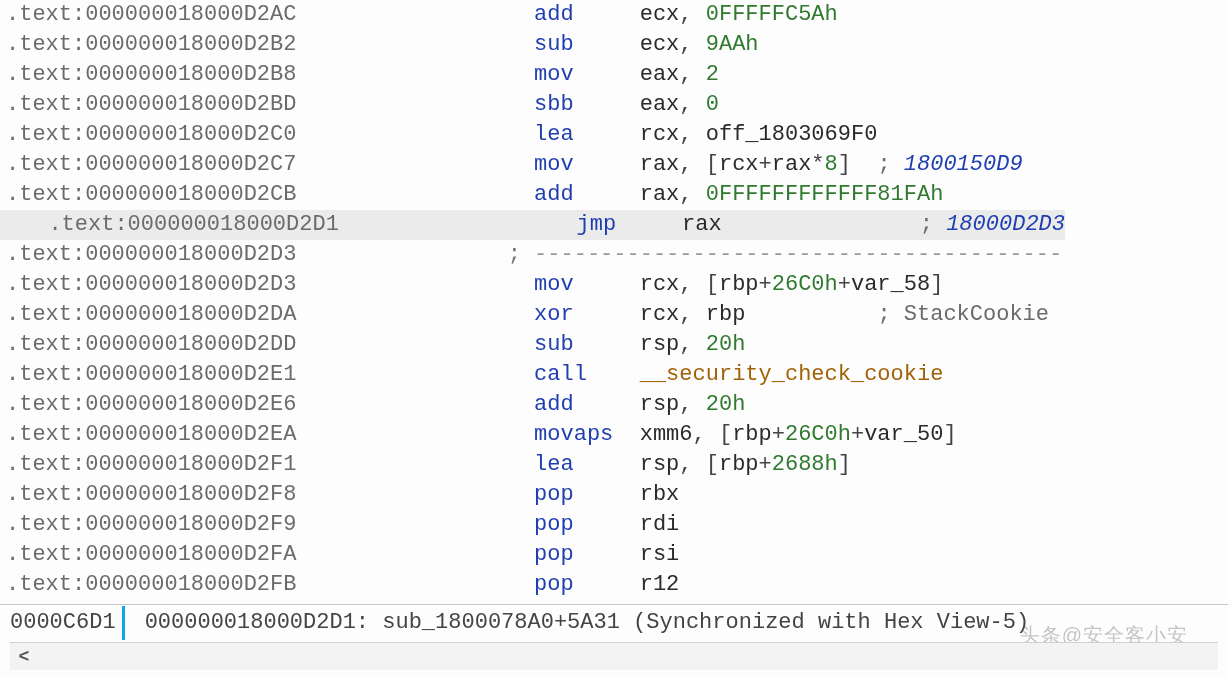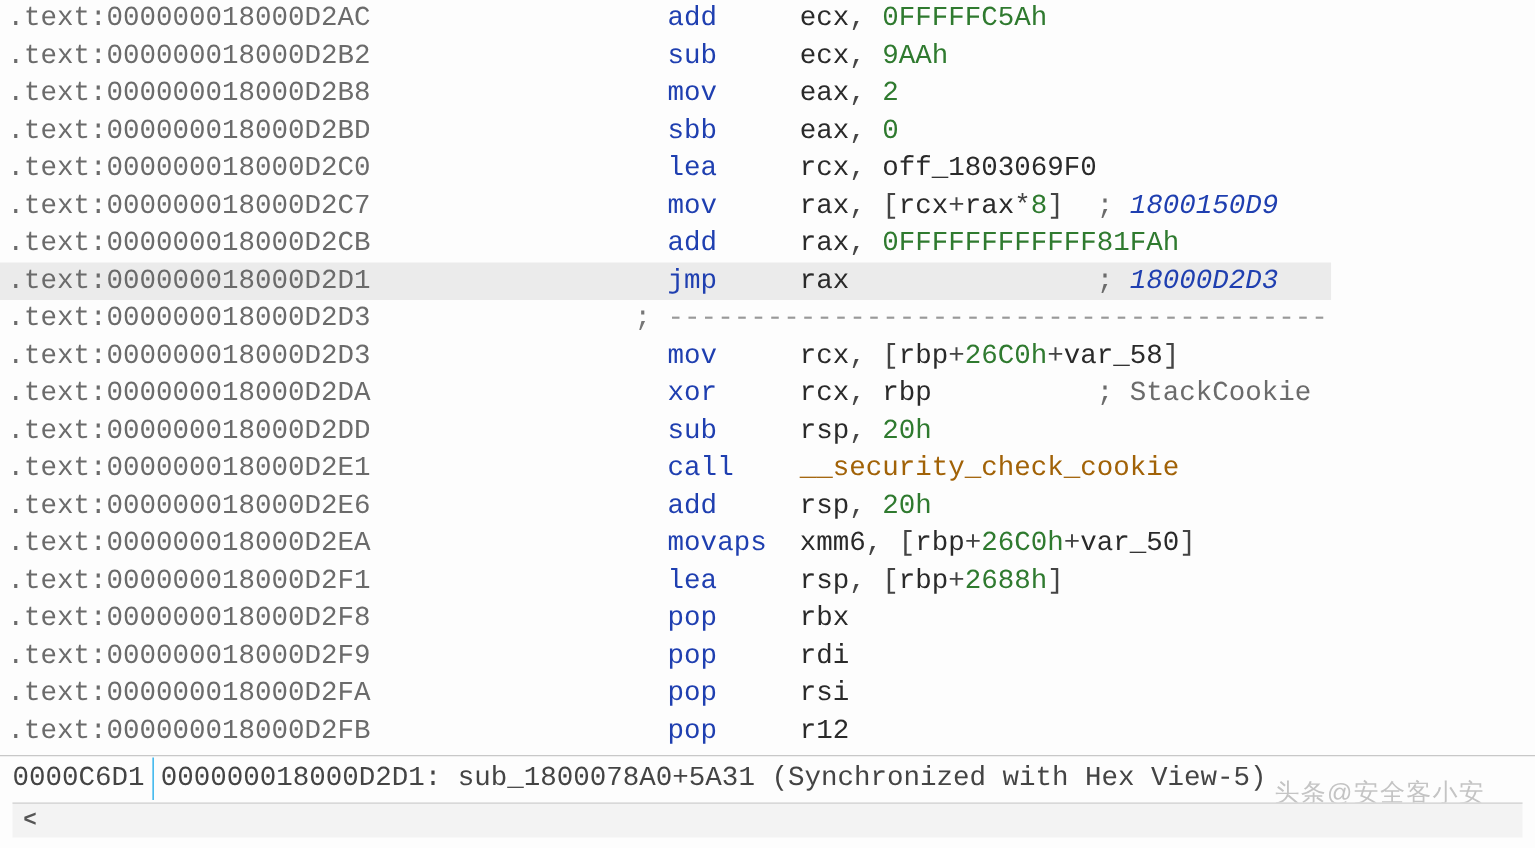--- a/index.html
+++ b/index.html
@@ -20,21 +20,21 @@
     padding-top: 0px;
     white-space: pre;
     overflow: hidden;
     background: #fdfdfd;
   }
   .row {
     height: 30px;
     padding-left: 6px;
     white-space: pre;
   }
-  .row.hl { background: #ebebeb; }
+  .row.hl { background: #ebebeb; text-align: right; }
   .sep {
     color: #777;
   }
   .dash {
     color: #999;
     letter-spacing: 0;
   }
 
   
   .addr   { color: #6b6b6b; }
@@ -56,23 +56,23 @@
     background: #fdfdfd;
     border-top: 1px solid #c8c8c8;
     display: flex;
     align-items: center;
     padding-left: 8px;
     font-size: 22px;
     color: #444;
     white-space: pre;
   }
   .status .slot {
-    border-right: 1px solid #0ea5e9;
+    border-right: 3px solid #0ea5e9;
     padding: 2px 6px 2px 2px;
-    margin-right: 6px;
+    margin-right: 20px;
   }
 
   .watermark {
     position: absolute;
     top: 620px;
     right: 40px;
     color: rgba(90,90,90,0.35);
     font-size: 20px;
     font-family: sans-serif;
     letter-spacing: 1px;

